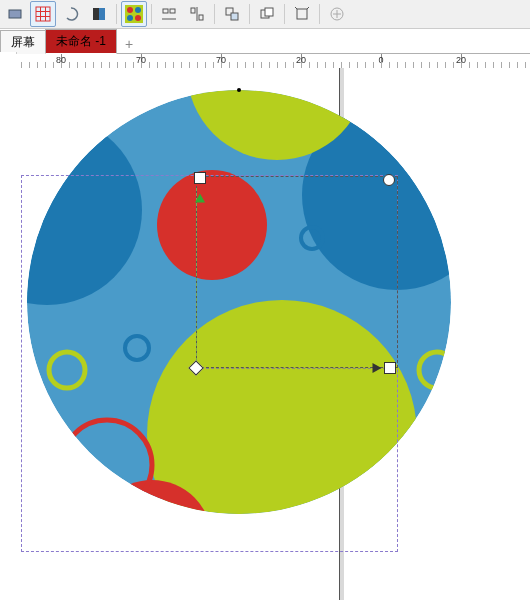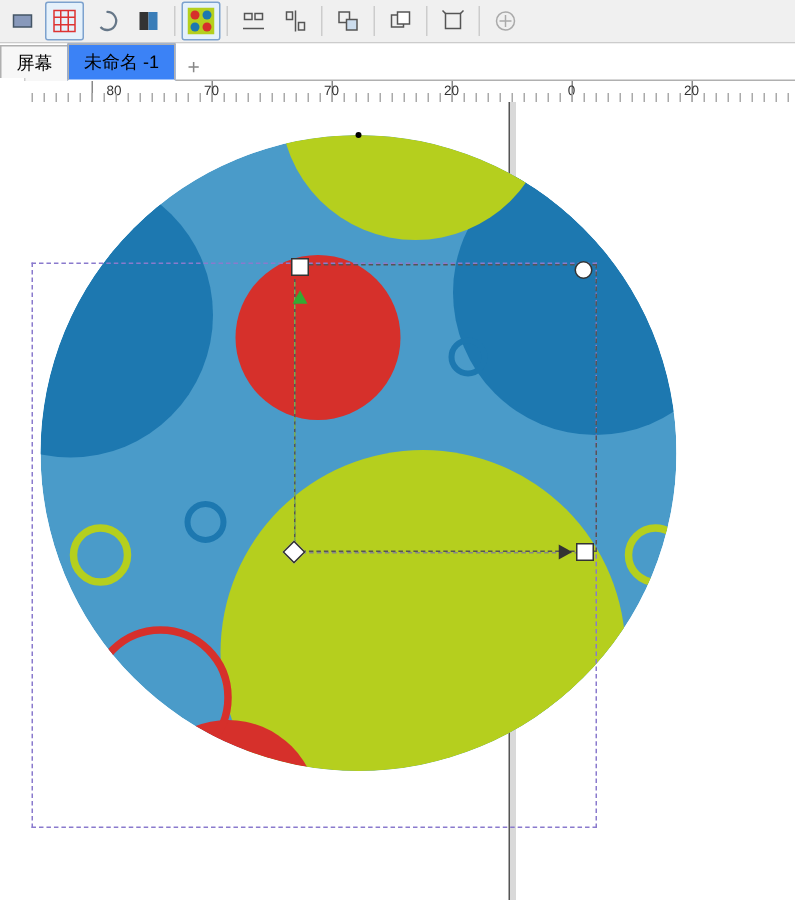--- a/index.html
+++ b/index.html
@@ -3,21 +3,21 @@
 <meta charset="utf-8">
 <style>
 html,body{margin:0;padding:0;width:530px;height:600px;overflow:hidden;font-family:"Microsoft YaHei",Arial,sans-serif;font-size:12px;background:#fff;color:#000}
 .toolbar{height:28px;background:#f0f0f0;border-bottom:1px solid #ccc;display:flex;align-items:center;padding:0 2px;gap:2px}
 .tb-btn{width:24px;height:24px;display:flex;align-items:center;justify-content:center;border:1px solid transparent;border-radius:2px;cursor:pointer}
 .tb-btn.selected{border-color:#7da2ce;background:#e5f1fb}
 .tb-btn svg{display:block}
 .tb-sep{width:1px;height:20px;background:#ccc;margin:0 2px}
 .tabbar{height:24px;background:#fff;display:flex;align-items:flex-end;border-bottom:1px solid #b0b0b0;padding-left:0}
 .tab{padding:3px 10px;font-size:12px;border:1px solid #b0b0b0;border-bottom:none;margin-right:-1px;background:#f7f7f7;cursor:pointer;position:relative;top:1px}
-.tab.active{background:#3b82f6;border-bottom:1px solid #fff}
+.tab.active{background:#b91c1c;border-bottom:1px solid #fff}
 .addtab{width:18px;height:18px;display:flex;align-items:center;justify-content:center;color:#888;cursor:pointer;margin-left:4px;font-size:14px}
 .ruler-h{height:16px;background:#fff;border-bottom:1px solid #ccc;position:relative;margin-left:16px}
 .ruler-v{width:16px;background:#fff;border-right:1px solid #ccc;position:absolute;left:0;top:68px;bottom:0}
 .rcorner{width:16px;height:16px;background:#fff;border-right:1px solid #ccc;border-bottom:1px solid #ccc;position:absolute;left:0;top:52px}
 .rtick{position:absolute;top:0;width:1px;height:16px;background:#888}
 .rlabel{position:absolute;top:1px;font-size:9px;color:#333;transform:translateX(-50%)}
 .rsub{position:absolute;top:8px;width:1px;height:8px;background:#aaa}
 .canvas{position:absolute;left:16px;top:68px;right:0;bottom:0;background:#fff;overflow:hidden}
 .page-edge{position:absolute;left:323px;top:0;bottom:0;border-left:1px solid #555}
 .page-shadow{position:absolute;left:324px;top:0;bottom:0;width:4px;background:rgba(0,0,0,0.15)}
@@ -121,21 +121,21 @@
 <div class="tabbar">
   <div class="tab">屏幕</div>
   <div class="tab active">未命名 -1</div>
   <div class="addtab">+</div>
 </div>
 
 <div class="rcorner"></div>
 
 <div class="ruler-h" id="rulerH">
     <div class="rtick" style="left: 45px;"></div>
-    <div class="rlabel" style="left: 60px;">80</div>
+    <div class="rlabel" style="left: 45px;">80</div>
     <div class="rtick" style="left: 125px;"></div>
     <div class="rlabel" style="left: 125px;">70</div>
     <div class="rtick" style="left: 205px;"></div>
     <div class="rlabel" style="left: 205px;">70</div>
     <div class="rtick" style="left: 285px;"></div>
     <div class="rlabel" style="left: 285px;">20</div>
     <div class="rtick" style="left: 365px;"></div>
     <div class="rlabel" style="left: 365px;">0</div>
     <div class="rtick" style="left: 445px;"></div>
     <div class="rlabel" style="left: 445px;">20</div>

